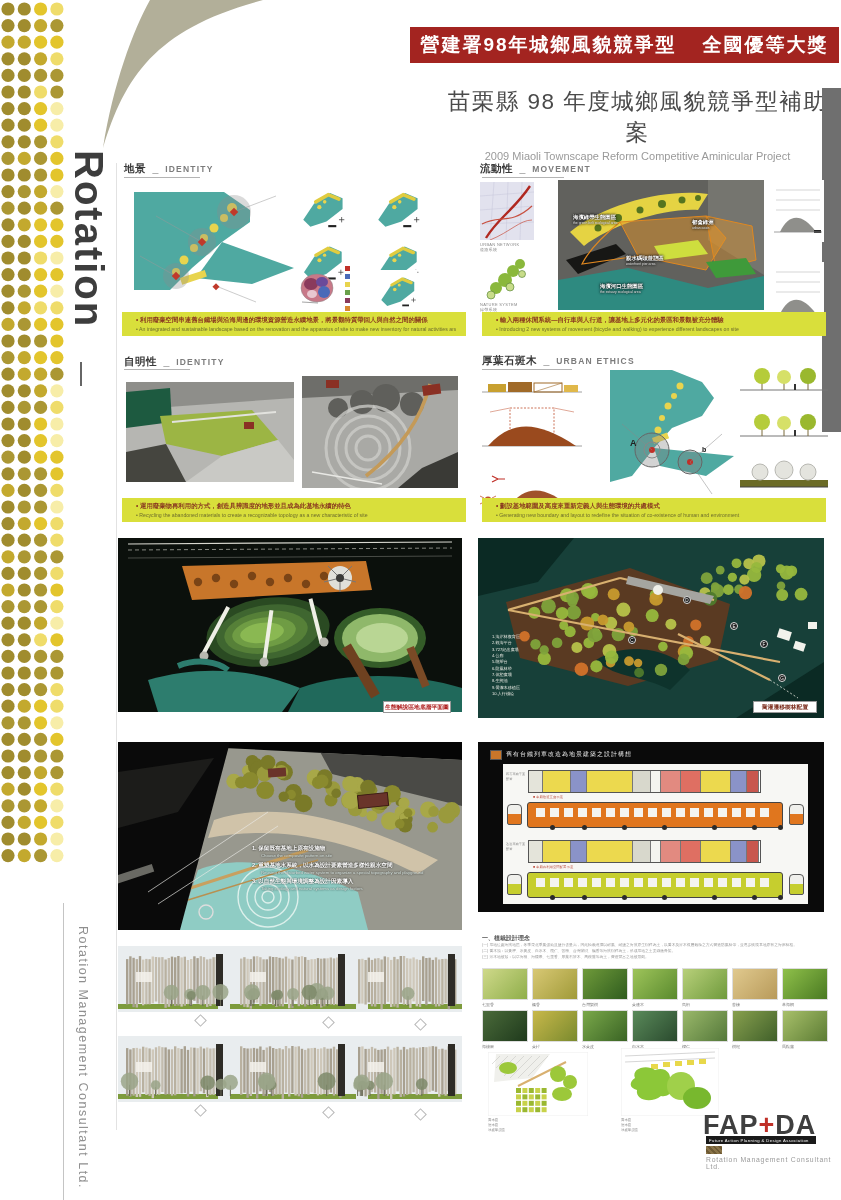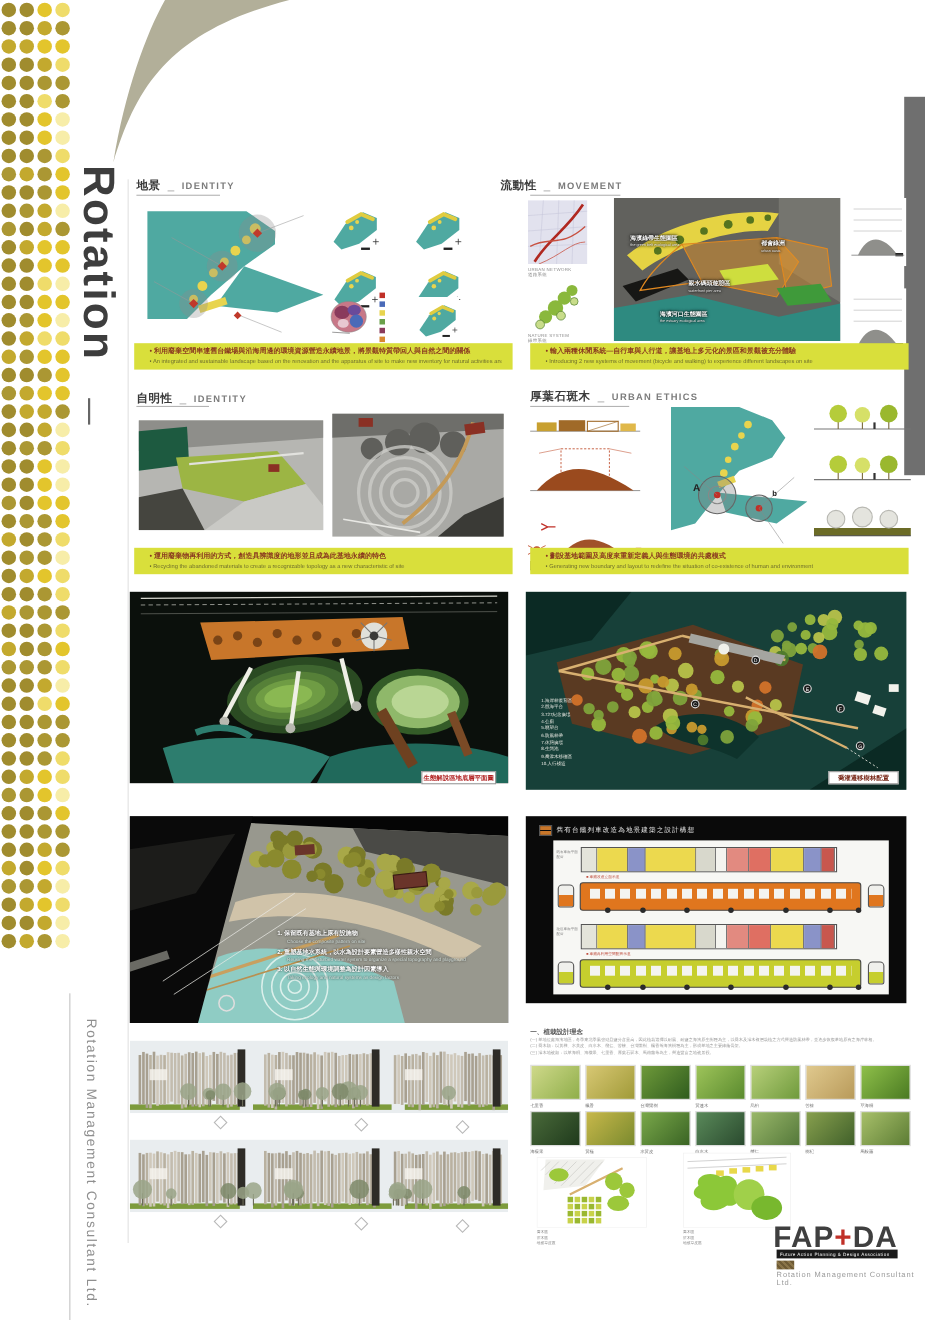--- a/index.html
+++ b/index.html
@@ -298,21 +298,29 @@
   <svg class="abs" style="left:95px;top:0" width="175" height="150" viewBox="0 0 175 150">
     <path d="M55,0 C38,30 18,85 8,148 C30,75 62,28 168,0 Z" fill="#b2af99"></path>
   </svg>
 
   <div id="rotation-logo">Rotation</div>
   <div class="thinline" style="left:80px;top:362px;width:2px;height:24px;background:#666"></div>
   <div class="thinline" style="left:116px;top:163px;width:1px;height:967px;background:#e2e2e2"></div>
   <div class="thinline" style="left:63px;top:903px;width:1px;height:297px"></div>
   <div id="side-company">Rotation Management Consultant Ltd.</div>
 
-
+  <div id="award-banner">
+    <span>營建署98年城鄉風貌競爭型</span>
+    <span>全國優等大獎</span>
+  </div>
+
+  <div id="title-block">
+    <div id="title-zh">苗栗縣 98 年度城鄉風貌競爭型補助案</div>
+    <div id="title-en">2009 Miaoli Townscape Reform Competitive Aminicular Project</div>
+  </div>
   <div id="right-bar"></div>
 
   <div class="sec-head" style="left:124px;top:162px">
     <span>地景</span>
     <span class="sep">_</span>
     <span class="en">IDENTITY</span>
   </div>
   <div class="sec-line" style="left:124px;top:177px;width:76px"></div>
 
   <svg class="abs" style="left:126px;top:186px" width="168" height="126" viewBox="0 0 168 126">
@@ -409,21 +417,21 @@
       <rect x="1" y="26" width="5" height="5" fill="#6aa04a"></rect>
     <rect x="1" y="34" width="5" height="5" fill="#8a3a5c"></rect>
       <rect x="1" y="42" width="5" height="5" fill="#d88830"></rect>
   </svg>
 
   <div class="cap" style="left:122px;top:312px">
     <div class="zh">利用廢棄空間串連舊台鐵場與沿海周邊的環境資源營造永續地景，將景觀特質帶回人與自然之間的關係</div>
     <div class="en">An integrated and sustainable landscape based on the renovation and the apparatus of site to make new inventory for natural activities and environment</div>
   </div>
 
-  <div class="sec-head" style="left:455px;top:162px">
+  <div class="sec-head" style="left:480px;top:162px">
     <span>流動性</span>
     <span class="sep">_</span>
     <span class="en">MOVEMENT</span>
   </div>
   <div class="sec-line" style="left:482px;top:177px;width:82px"></div>
 
   <svg class="abs" style="left:480px;top:182px" width="54" height="58" viewBox="0 0 54 58">
     <rect width="54" height="58" fill="#e2e2ee"></rect>
     <g stroke="#c6c6da" stroke-width="0.5">
       <line x1="0" y1="14" x2="54" y2="10"></line>

